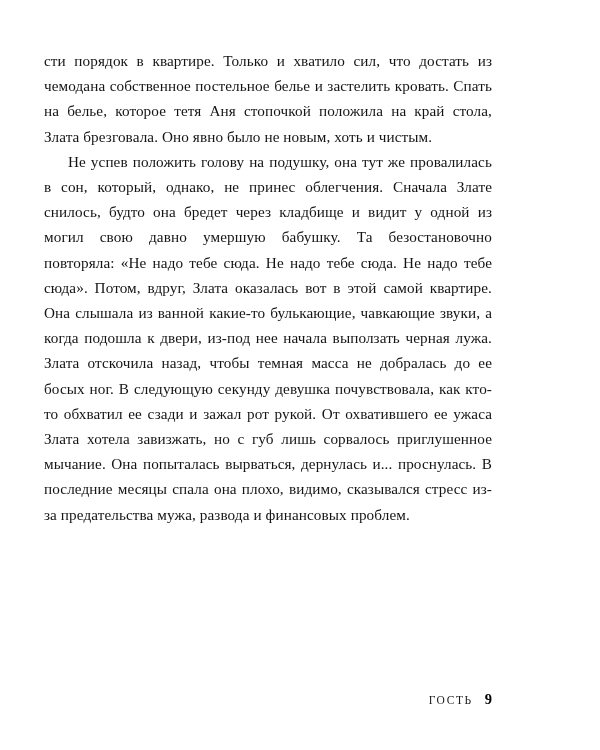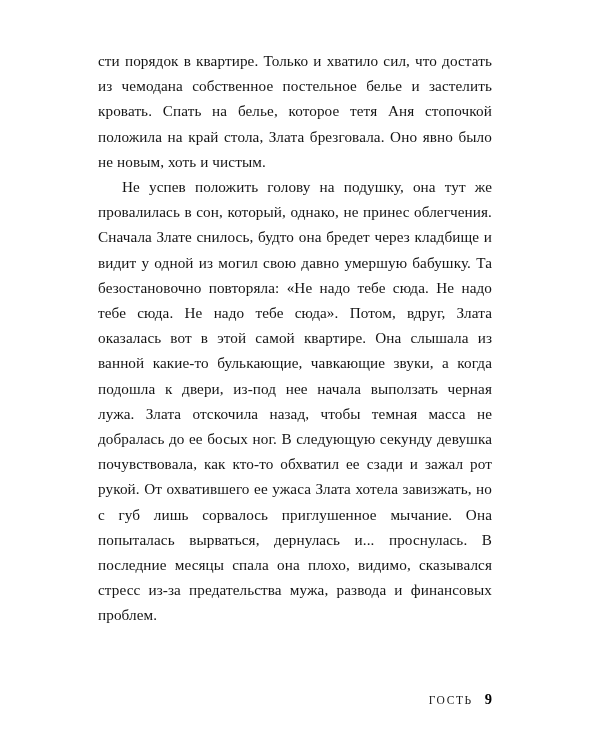--- a/index.html
+++ b/index.html
@@ -12,21 +12,21 @@
     background: #ffffff;
     font-family: "Liberation Serif", serif;
     color: #1a1a1a;
     overflow: hidden;
   }
   .page {
     position: relative;
     width: 600px;
     height: 750px;
     box-sizing: border-box;
-    padding: 48px 108px 40px 98px;
+    padding: 48px 108px 40px 44px;
     background: #ffffff;
   }
   .body-text {
     font-size: 15.2px;
     line-height: 25.2px;
     text-align: justify;
     text-justify: inter-word;
     color: #141414;
     letter-spacing: 0.1px;
   }

